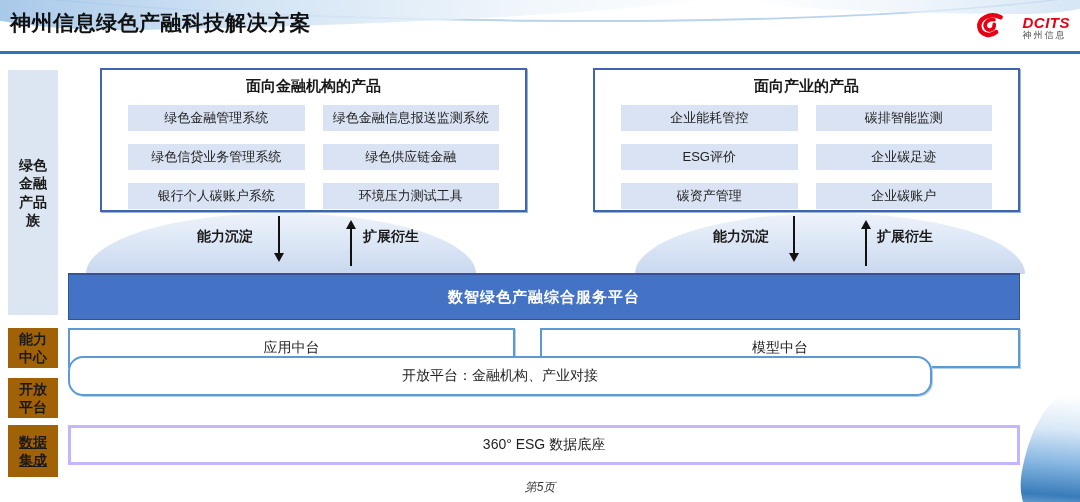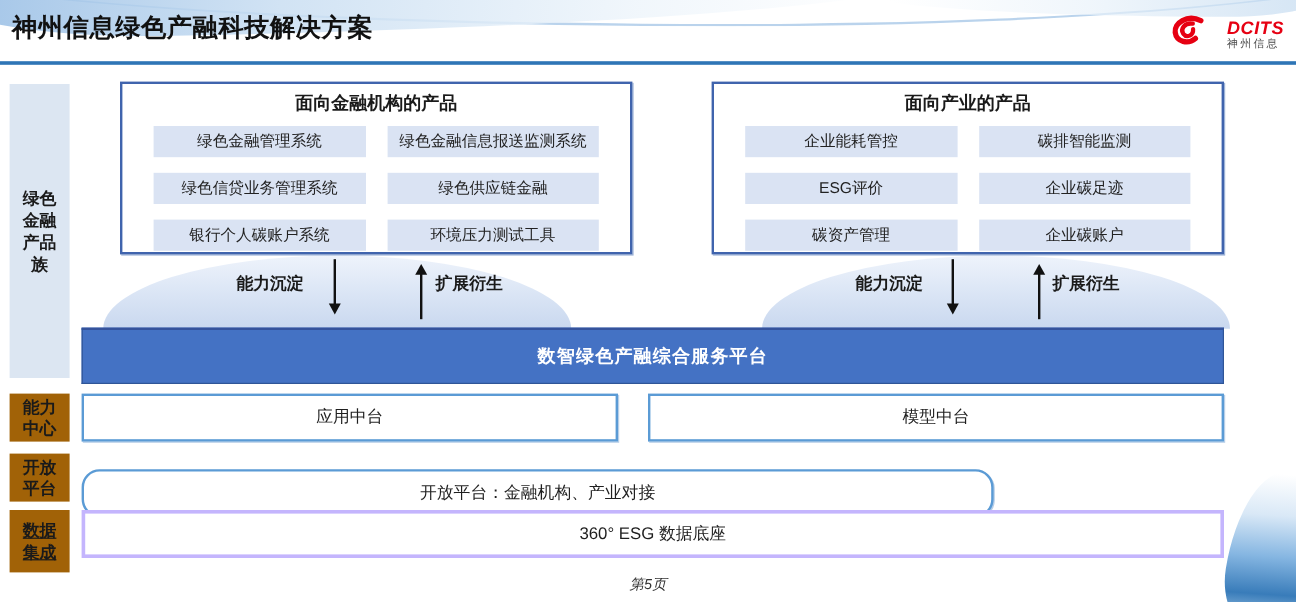--- a/index.html
+++ b/index.html
@@ -90,21 +90,21 @@
     display:flex; align-items:center; justify-content:center;
     color:#fff; font-weight:bold; font-size:15px; letter-spacing:1px;
   }
   .row-box {
     position:absolute; background:#fff; border:2px solid #5b9bd5;
     display:flex; align-items:center; justify-content:center; font-size:14px; color:#1f1f1f;
     box-shadow:1px 1px 0 #b8cfe8;
   }
   #row-app { left:68px; top:328px; width:447px; height:40px; }
   #row-model { left:540px; top:328px; width:480px; height:40px; }
-  #row-open { left:68px; top:391px; width:760px; height:40px;border-radius:15px; }
+  #row-open { left:68px; top:356px; width:864px; height:40px;border-radius:15px; }
   #row-esg { left:68px; top:425px; width:952px; height:40px; border:3px solid #c4b5fd; box-shadow:none; }
   
   .footer-page {
     position:absolute; left:0; right:0; top:479px; text-align:center;
     font-size:12px; font-style:italic; color:#333;
   }
   .corner-leaf {
     position:absolute; right:-16px; bottom:-28px; width:72px; height:138px;
     transform:rotate(9deg);
     border-radius:60% 40% 45% 55% / 70% 30% 60% 40%;

